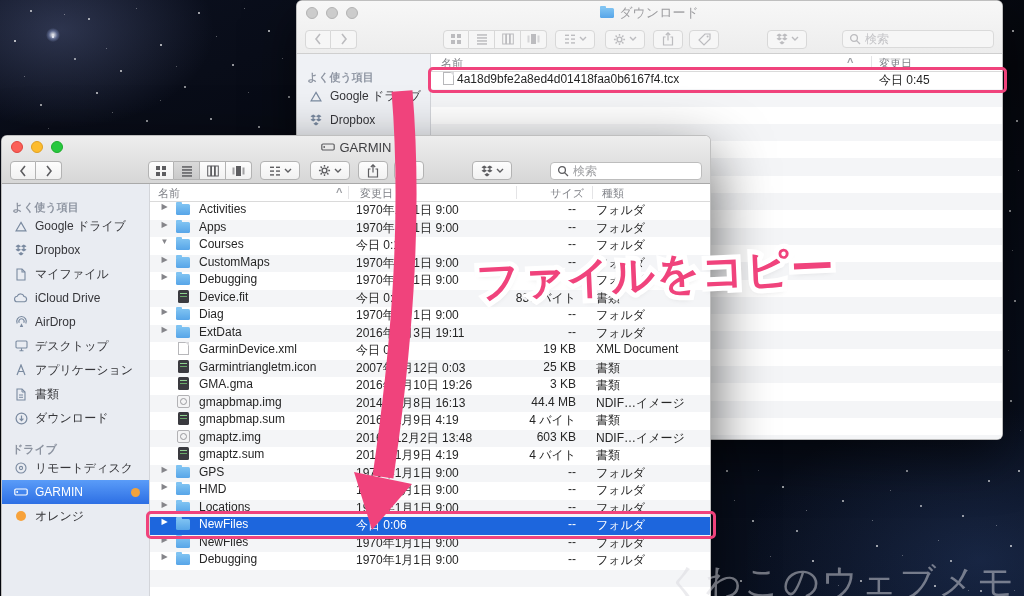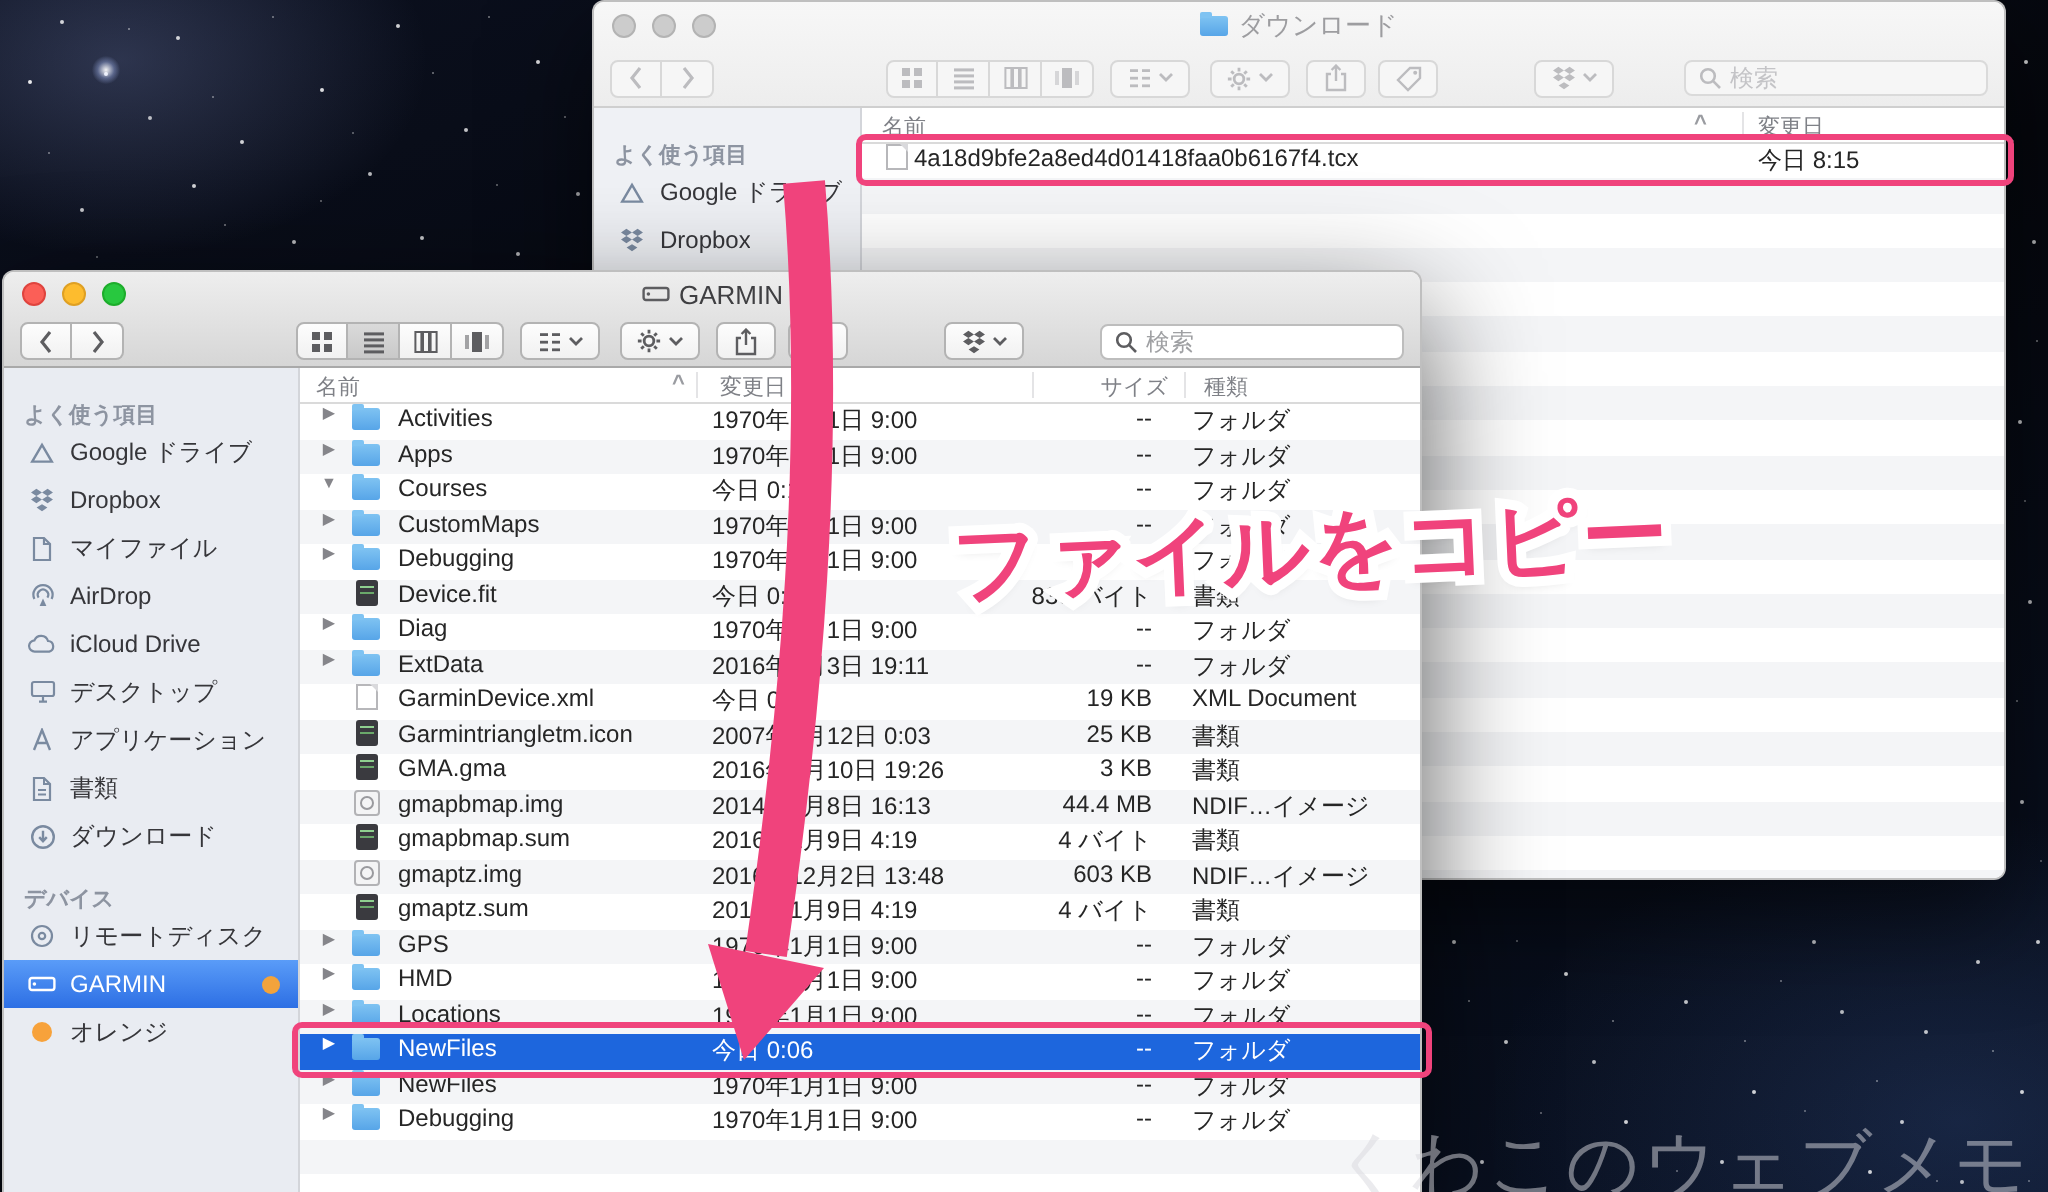--- a/index.html
+++ b/index.html
@@ -318,21 +318,21 @@
           <span class="lh sort" style="left:416px">^</span>
           <span class="vdiv" style="left:440px"></span>
           <span class="lh" style="left:448px">変更日</span>
         </div>
         <div class="rows">
             <div class="brow">
               <span class="b-icon">
                 <span class="fic ic-doc"></span>
               </span>
               <span class="b-name">4a18d9bfe2a8ed4d01418faa0b6167f4.tcx</span>
-              <span class="b-date">今日 8:15</span>
+              <span class="b-date">今日 0:45</span>
             </div>
             <div class="brow"></div>
             <div class="brow"></div>
             <div class="brow"></div>
             <div class="brow"></div>
             <div class="brow"></div>
             <div class="brow"></div>
             <div class="brow"></div>
             <div class="brow"></div>
             <div class="brow"></div>
@@ -520,38 +520,38 @@
             <span class="sb-ic">
               <svg width="10" height="13" viewBox="0 0 10 13">
                 <path d="M1 1h5l3 3v8H1z" fill="none" stroke="currentColor" stroke-width="1.1"></path>
                 <path d="M6 1v3h3" fill="none" stroke="currentColor" stroke-width="1.1"></path>
               </svg>
             </span>
             <span class="sb-lb">マイファイル</span>
           </div>
           <div class="sb-item">
             <span class="sb-ic">
+              <svg width="14" height="10" viewBox="0 0 14 10">
+                <path d="M3.5 8.8a2.8 2.8 0 0 1-.3-5.6A3.6 3.6 0 0 1 10 3.5a2.7 2.7 0 0 1 .6 5.3z" fill="none" stroke="currentColor" stroke-width="1.1"></path>
+              </svg>
+            </span>
+            <span class="sb-lb">iCloud Drive</span>
+          </div>
+          <div class="sb-item">
+            <span class="sb-ic">
               <svg width="13" height="12" viewBox="0 0 13 12">
                 <path d="M2.2 7.5a4.8 4.8 0 1 1 8.6 0" fill="none" stroke="currentColor" stroke-width="1.1"></path>
                 <path d="M4.3 6.8a2.6 2.6 0 1 1 4.4 0" fill="none" stroke="currentColor" stroke-width="1.1"></path>
                 <path d="M6.5 7.2L4.8 11h3.4z" fill="currentColor"></path>
               </svg>
             </span>
             <span class="sb-lb">AirDrop</span>
           </div>
           <div class="sb-item">
             <span class="sb-ic">
-              <svg width="14" height="10" viewBox="0 0 14 10">
-                <path d="M3.5 8.8a2.8 2.8 0 0 1-.3-5.6A3.6 3.6 0 0 1 10 3.5a2.7 2.7 0 0 1 .6 5.3z" fill="none" stroke="currentColor" stroke-width="1.1"></path>
-              </svg>
-            </span>
-            <span class="sb-lb">iCloud Drive</span>
-          </div>
-          <div class="sb-item">
-            <span class="sb-ic">
               <svg width="13" height="12" viewBox="0 0 13 12">
                 <rect x="1" y="1" width="11" height="7" rx="1" fill="none" stroke="currentColor" stroke-width="1.1"></rect>
                 <path d="M4.5 10.8h4M6.5 8.2v2.4" stroke="currentColor" stroke-width="1.1" fill="none"></path>
               </svg>
             </span>
             <span class="sb-lb">デスクトップ</span>
           </div>
           <div class="sb-item">
             <span class="sb-ic">
               <svg width="12" height="12" viewBox="0 0 12 12">
@@ -571,21 +571,21 @@
           </div>
           <div class="sb-item">
             <span class="sb-ic">
               <svg width="13" height="13" viewBox="0 0 13 13">
                 <circle cx="6.5" cy="6.5" r="5.4" fill="none" stroke="currentColor" stroke-width="1.2"></circle>
                 <path d="M6.5 3.4v5M4.6 6.6l1.9 2 1.9-2" fill="none" stroke="currentColor" stroke-width="1.2"></path>
               </svg>
             </span>
             <span class="sb-lb">ダウンロード</span>
           </div>
-          <div class="sb-header sb-gap">デバイス</div>
+          <div class="sb-header sb-gap">ドライブ</div>
           <div class="sb-item">
             <span class="sb-ic">
               <svg width="12" height="12" viewBox="0 0 12 12">
                 <circle cx="6" cy="6" r="5" fill="none" stroke="currentColor" stroke-width="1.1"></circle>
                 <circle cx="6" cy="6" r="1.6" fill="none" stroke="currentColor" stroke-width="1.1"></circle>
               </svg>
             </span>
             <span class="sb-lb">リモートディスク</span>
           </div>
           <div class="sb-item selected">

